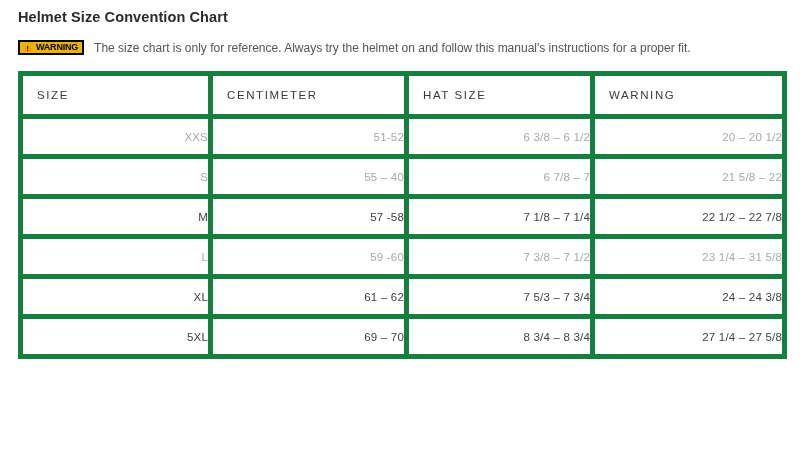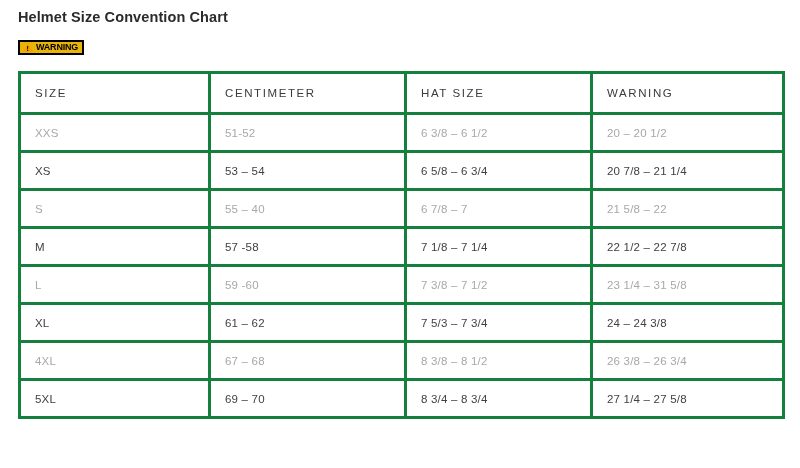--- a/index.html
+++ b/index.html
@@ -77,38 +77,39 @@
     line-height: 14px;
   }
   table.size-chart {
     width: 764px;
     border-collapse: collapse;
     margin-top: 16px;
     table-layout: fixed;
   }
   table.size-chart th,
   table.size-chart td {
-    border: 3px solid #15803d;
+    border: 5px solid #15803d;
     text-align: left;
     vertical-align: middle;
   }
   table.size-chart th {
     height: 38px;
     padding: 0 0 0 14px;
     font-size: 11.5px;
     font-weight: normal;
     letter-spacing: 1.6px;
     color: #3a3a3a;
   }
   table.size-chart td {
     height: 35px;
     padding: 0 0 0 14px;
     font-size: 11.5px;
     color: #3f3f3f;
     letter-spacing: 0.2px;
+    text-align: right;
   }
   table.size-chart tr.light td {
     color: #a8a8a8;
   }
   col.c1 { width: 190px; }
   col.c2 { width: 196px; }
   col.c3 { width: 186px; }
   col.c4 { width: 192px; }
 </style>
 </head>
@@ -116,20 +117,21 @@
 
 <div class="page">
 
   <div class="title">Helmet Size Convention Chart</div>
 
   <div class="warning-row">
     <span class="warning-badge">
       <span class="tri"></span>
       <span class="wtext">WARNING</span>
     </span>
+    <span class="warning-note">The size chart is only for reference. Always try the helmet on and follow this manual's instructions for a proper fit.</span>
   </div>
 
   <table class="size-chart">
     <colgroup>
       <col class="c1">
         <col class="c2">
         <col class="c3">
         <col class="c4">
     </colgroup>
     <thead>
@@ -139,26 +141,20 @@
         <th>HAT SIZE</th>
         <th>WARNING</th>
       </tr>
     </thead>
     <tbody>
       <tr class="light">
         <td>XXS</td>
         <td>51-52</td>
         <td>6 3/8 – 6 1/2</td>
         <td>20 – 20 1/2</td>
-      </tr>
-      <tr>
-        <td>XS</td>
-        <td>53 – 54</td>
-        <td>6 5/8 – 6 3/4</td>
-        <td>20 7/8 – 21 1/4</td>
       </tr>
       <tr class="light">
         <td>S</td>
         <td>55 – 40</td>
         <td>6 7/8 – 7</td>
         <td>21 5/8 – 22</td>
       </tr>
       <tr>
         <td>M</td>
         <td>57 -58</td>
@@ -170,26 +166,20 @@
         <td>59 -60</td>
         <td>7 3/8 – 7 1/2</td>
         <td>23 1/4 – 31 5/8</td>
       </tr>
       <tr>
         <td>XL</td>
         <td>61 – 62</td>
         <td>7 5/3 – 7 3/4</td>
         <td>24 – 24 3/8</td>
       </tr>
-      <tr class="light">
-        <td>4XL</td>
-        <td>67 – 68</td>
-        <td>8 3/8 – 8 1/2</td>
-        <td>26 3/8 – 26 3/4</td>
-      </tr>
       <tr>
         <td>5XL</td>
         <td>69 – 70</td>
         <td>8 3/4 – 8 3/4</td>
         <td>27 1/4 – 27 5/8</td>
       </tr>
     </tbody>
   </table>
 
 </div>

